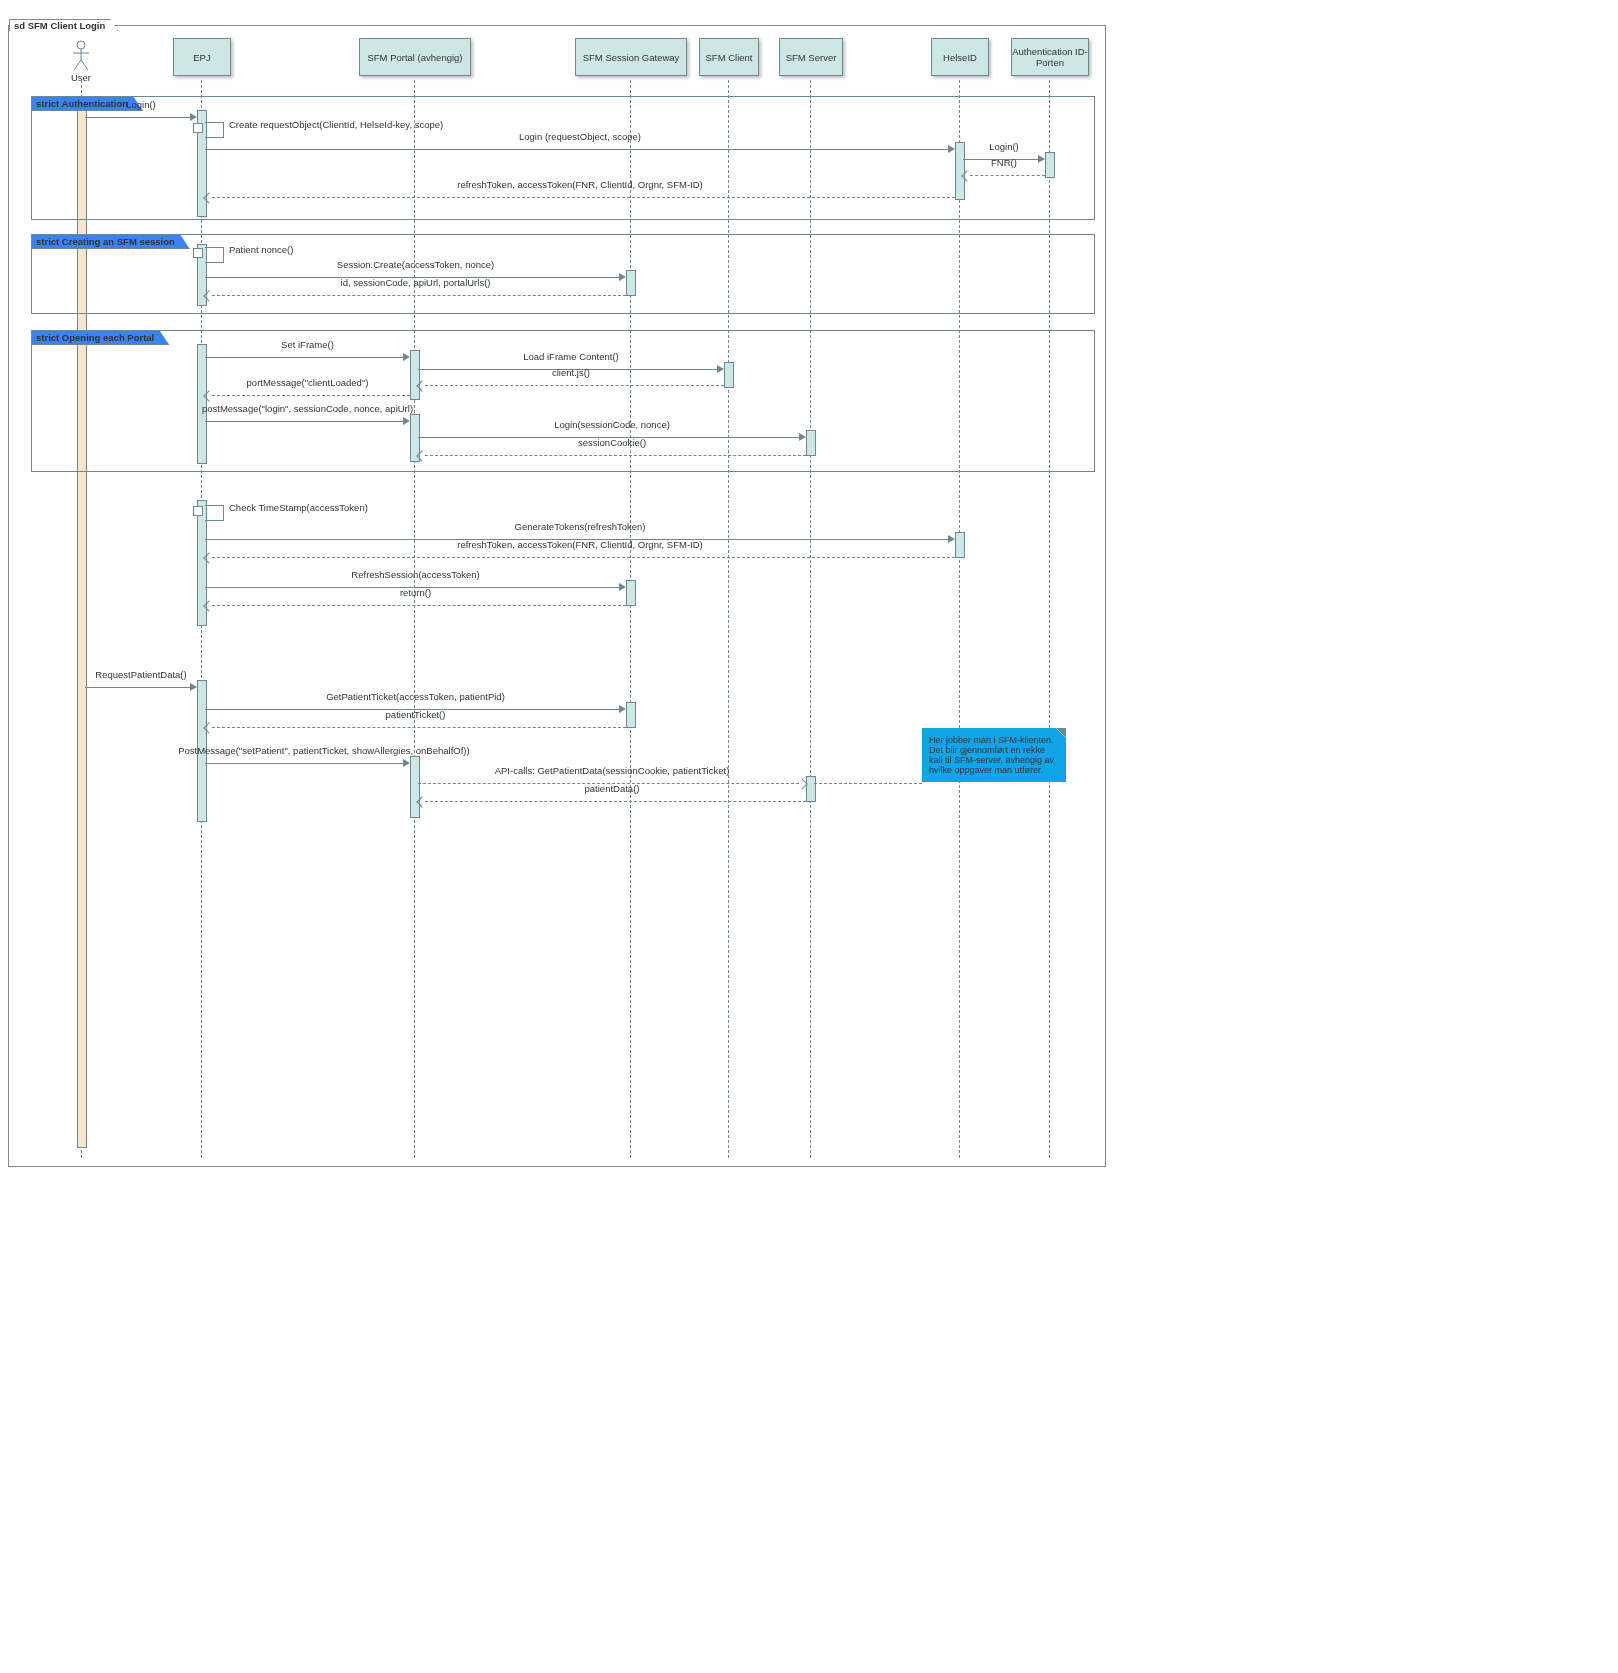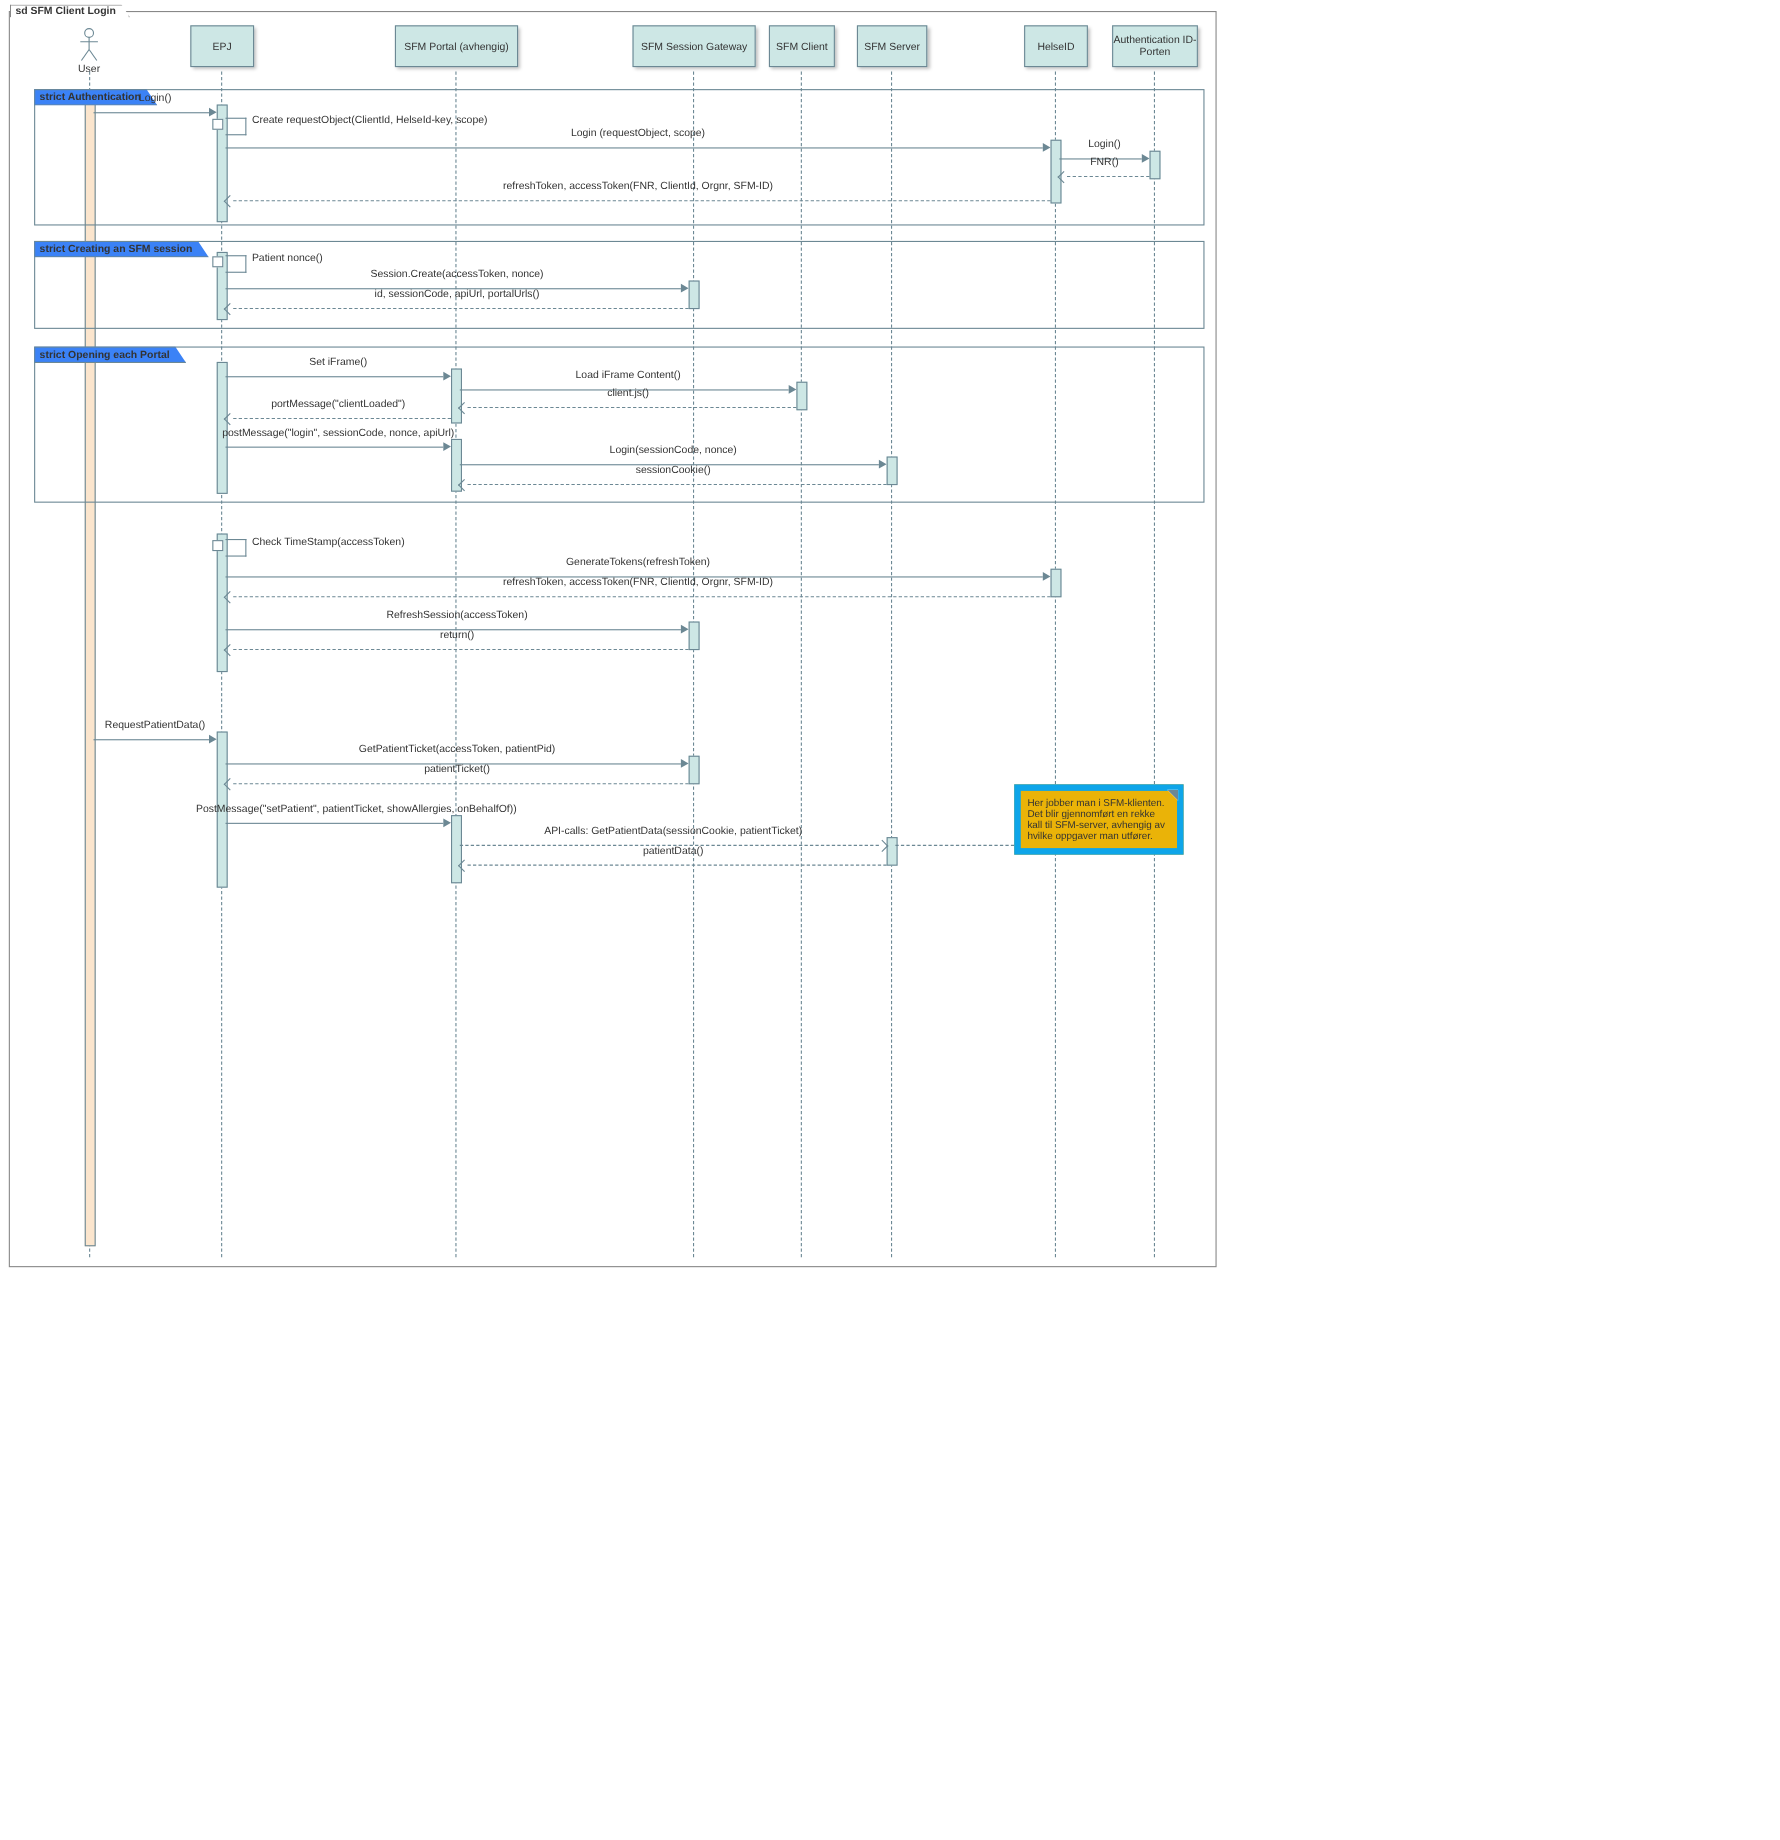--- a/index.html
+++ b/index.html
@@ -15,31 +15,31 @@
   .msg .lab{position:absolute;top:-11px;white-space:nowrap;font-size:9.5px;text-align:center;transform:translateX(-50%)}
   .line{position:absolute;top:7px;height:0;border-top:1px solid #6c8894}
   .line.dash{border-top:1px dashed #6c8894}
   .arr{position:absolute;top:3px;width:0;height:0}
   .arr.r{border-left:7px solid #6c8894;border-top:4px solid transparent;border-bottom:4px solid transparent}
   .arr.l{border-right:7px solid #6c8894;border-top:4px solid transparent;border-bottom:4px solid transparent}
   .arr.r.open{border-left:none;border-top:none;border-bottom:none;width:7px;height:7px;border-right:1px solid #6c8894;border-bottom:1px solid #6c8894;transform:rotate(-45deg);top:4px}
   .arr.l.open{border-right:none;border-top:none;border-bottom:none;width:7px;height:7px;border-left:1px solid #6c8894;border-top:1px solid #6c8894;transform:rotate(-45deg);top:4px}
   .self{position:absolute;border:1px solid #6c8894;border-left:none;height:14px}
   .selfmark{position:absolute;width:8px;height:8px;background:#fff;border:1px solid #6c8894}
-  .note{position:absolute;background:#eab308;border:6px solid #0ea5e9;padding:6px;font-size:9px;width:130px}
+  .note{position:absolute;background:#0ea5e9;border:1px solid #0ea5e9;padding:6px;font-size:9px;width:130px}
   .note::before{content:"";position:absolute;right:-1px;top:-1px;width:0;height:0;border-top:10px solid #fff;border-left:10px solid transparent}
   .note::after{content:"";position:absolute;right:-1px;top:-1px;width:0;height:0;border-top:10px solid #6c8894;border-left:10px solid transparent;clip-path:polygon(0 0,100% 0,100% 100%)}
   .notelink{position:absolute;border-top:1px dashed #6c8894}
   .actor{position:absolute;width:28px;text-align:center}
   .actor svg{display:block;margin:0 auto}
 </style>
 </head>
 <body>
 
-<div style="padding:10px 8px">
+<div style="padding:25px 8px">
 <div class="wrap">
   <div class="title-tab">sd SFM Client Login</div>
 
   <div class="actor" style="left:58px;top:14px">
     <svg width="18" height="32" viewBox="0 0 18 32">
           <circle cx="9" cy="5" r="4" fill="none" stroke="#6c8894"></circle>
           <line x1="9" y1="9" x2="9" y2="20" stroke="#6c8894"></line>
           <line x1="1" y1="13" x2="17" y2="13" stroke="#6c8894"></line>
           <line x1="9" y1="20" x2="2" y2="30" stroke="#6c8894"></line>
           <line x1="9" y1="20" x2="16" y2="30" stroke="#6c8894"></line>

